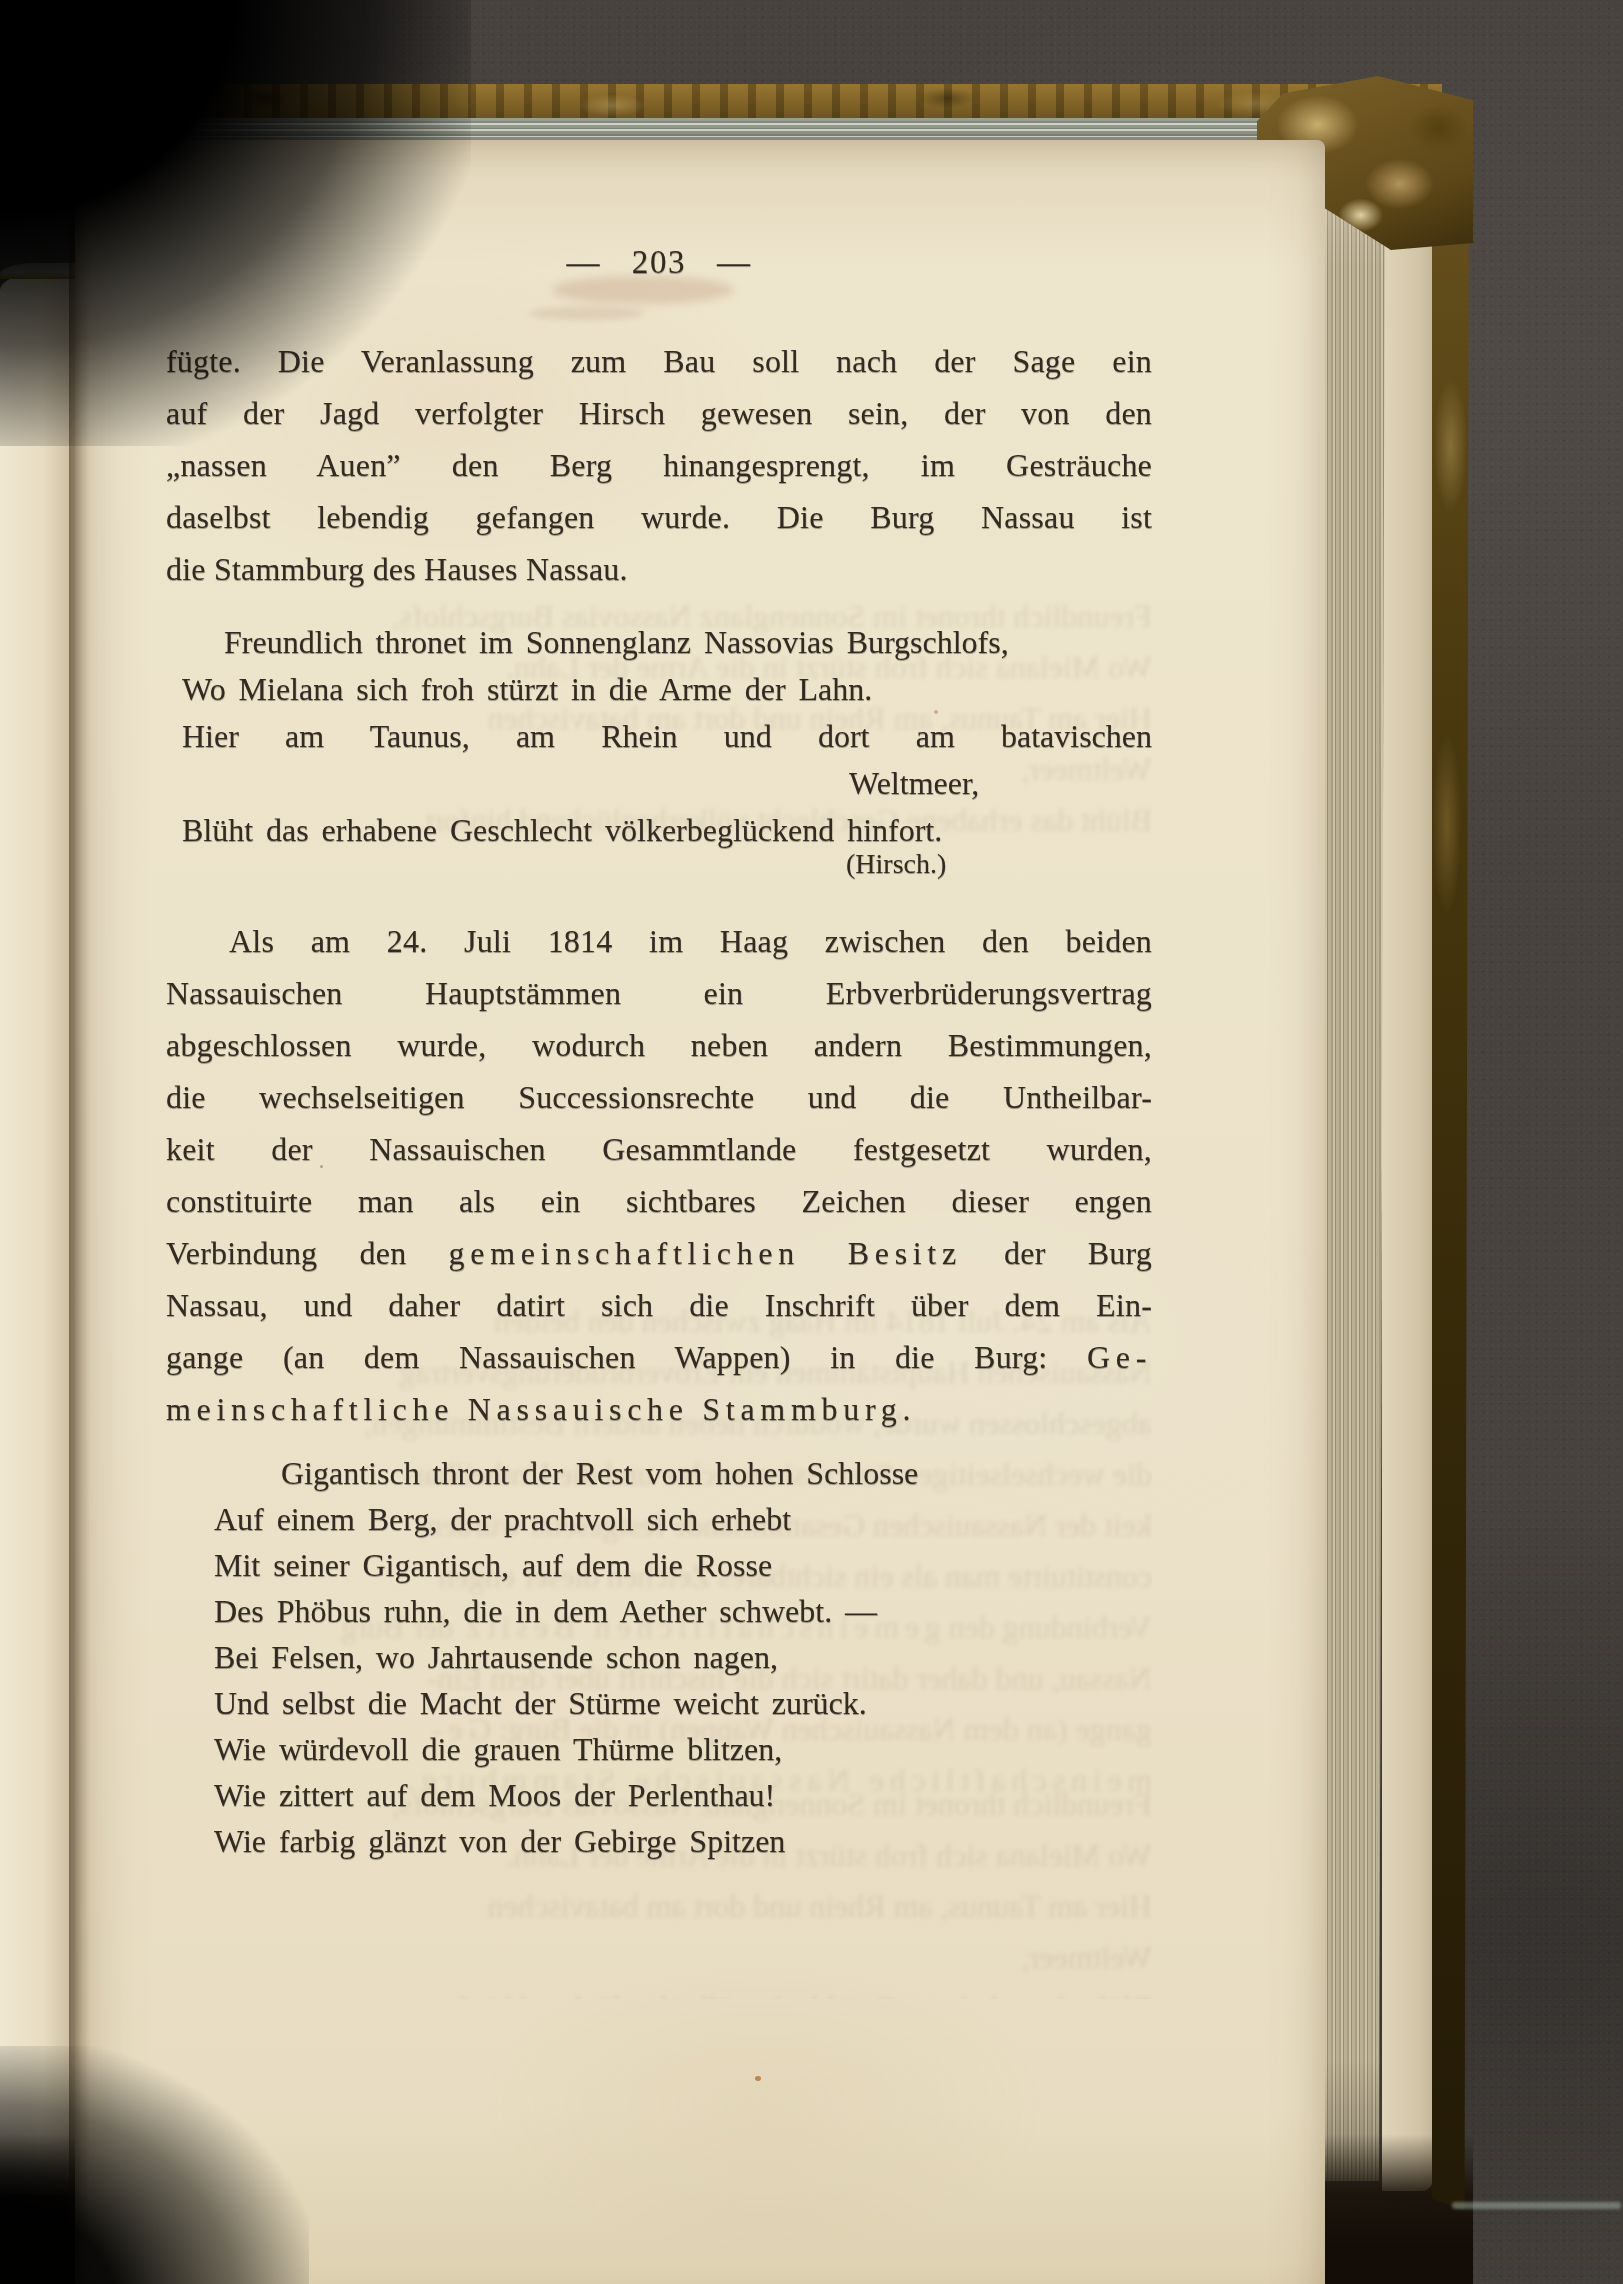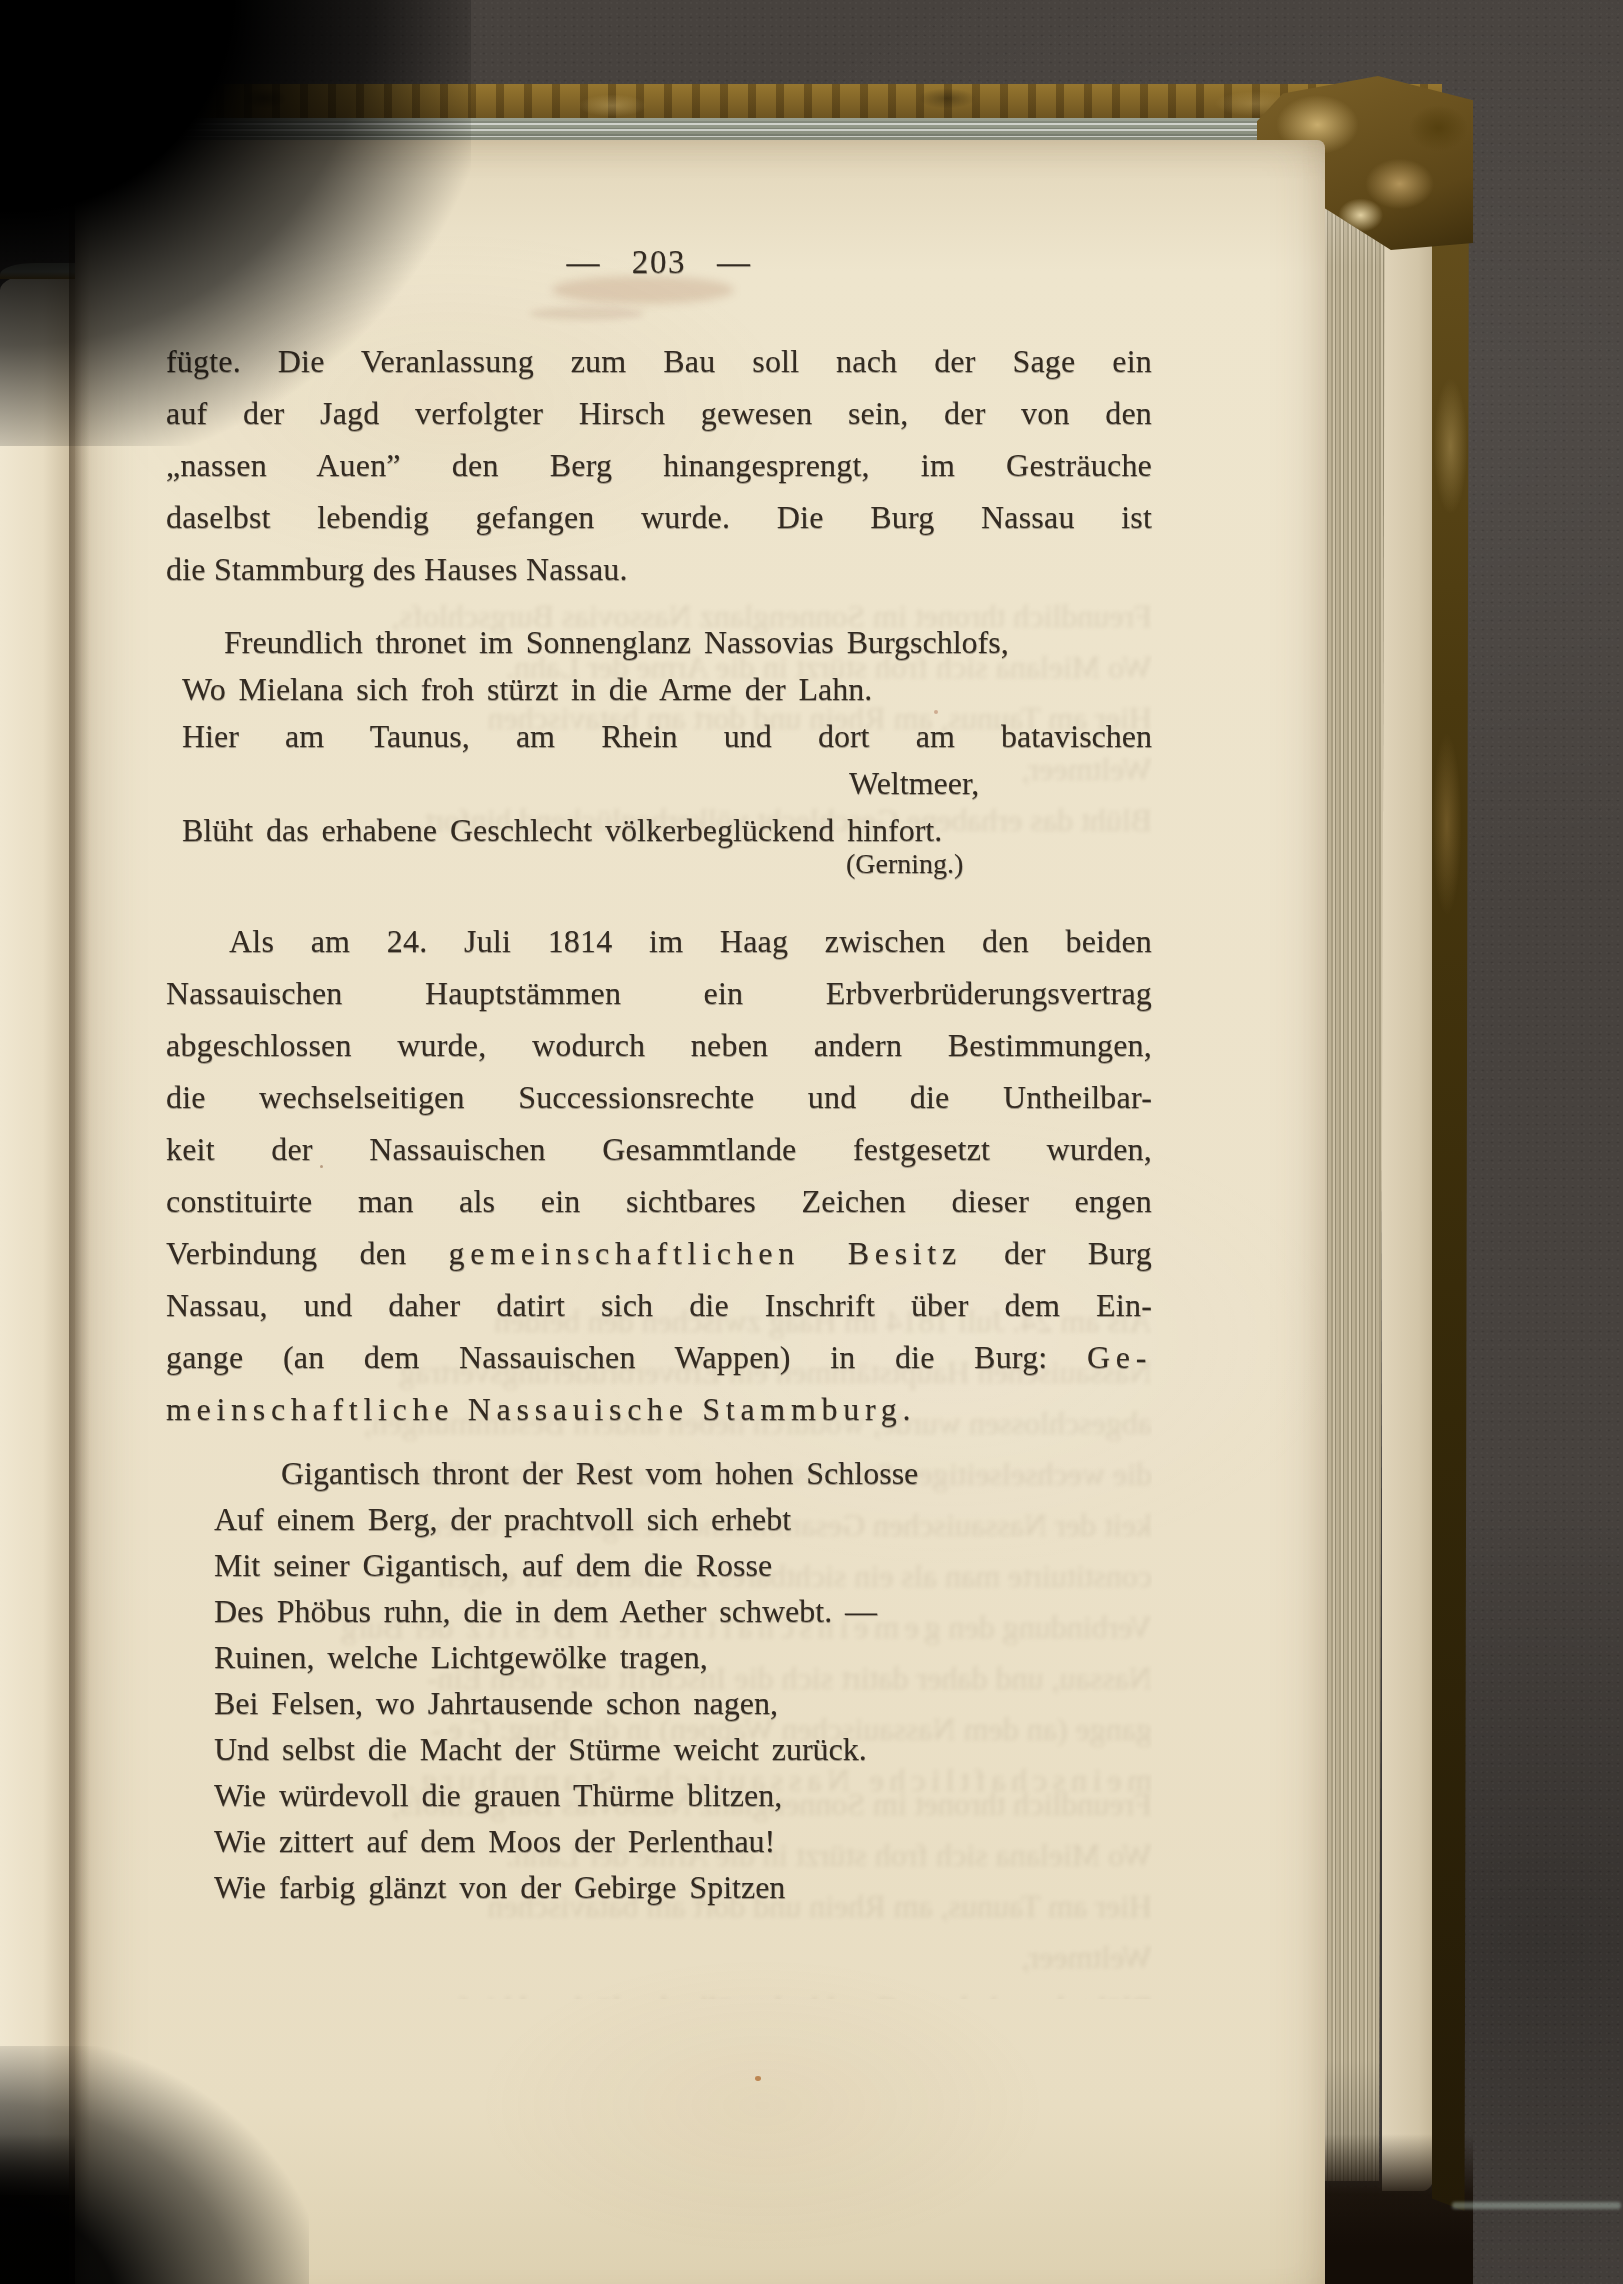--- a/index.html
+++ b/index.html
@@ -247,41 +247,40 @@
         </div>
 
       <div class="section poem poem1">
           <div class="line">Freundlich thronet im Sonnenglanz Nassovias Burgschlofs,</div>
           <div class="line">Wo Mielana sich froh stürzt in die Arme der Lahn.</div>
           <div class="line">Hier am Taunus, am Rhein und dort am batavischen</div>
           <div class="line">Weltmeer,</div>
           <div class="line">Blüht das erhabene Geschlecht völkerbeglückend hinfort.</div>
         </div>
 
-      <div class="attribution">(Gerning.)</div>
+      <div class="attribution">(Hirsch.)</div>
 
       <div class="section para para2 justify">
           <div class="line">Als am 24. Juli 1814 im Haag zwischen den beiden</div>
           <div class="line">Nassauischen Hauptstämmen ein Erbverbrüderungsvertrag</div>
           <div class="line">abgeschlossen wurde, wodurch neben andern Bestimmungen,</div>
           <div class="line">die wechselseitigen Successionsrechte und die Untheilbar-</div>
           <div class="line">keit der Nassauischen Gesammtlande festgesetzt wurden,</div>
           <div class="line">constituirte man als ein sichtbares Zeichen dieser engen</div>
           <div class="line">Verbindung den <span class="sperr">gemeinschaftlichen Besitz</span> der Burg</div>
           <div class="line">Nassau, und daher datirt sich die Inschrift über dem Ein-</div>
           <div class="line">gange (an dem Nassauischen Wappen) in die Burg: <span class="sperr">Ge-</span></div>
           <div class="line"><span class="sperr">meinschaftliche Nassauische Stammburg.</span></div>
         </div>
 
       <div class="section poem poem2">
           <div class="line">Gigantisch thront der Rest vom hohen Schlosse</div>
           <div class="line">Auf einem Berg, der prachtvoll sich erhebt</div>
           <div class="line">Mit seiner Gigantisch, auf dem die Rosse</div>
           <div class="line">Des Phöbus ruhn, die in dem Aether schwebt. —</div>
-          <div class="line">Ruinen, welche Lichtgewölke tragen,</div>
           <div class="line">Bei Felsen, wo Jahrtausende schon nagen,</div>
           <div class="line">Und selbst die Macht der Stürme weicht zurück.</div>
           <div class="line">Wie würdevoll die grauen Thürme blitzen,</div>
           <div class="line">Wie zittert auf dem Moos der Perlenthau!</div>
           <div class="line">Wie farbig glänzt von der Gebirge Spitzen</div>
         </div>
     </div>
   </div>
 
   <div class="shadow-tl"></div>

